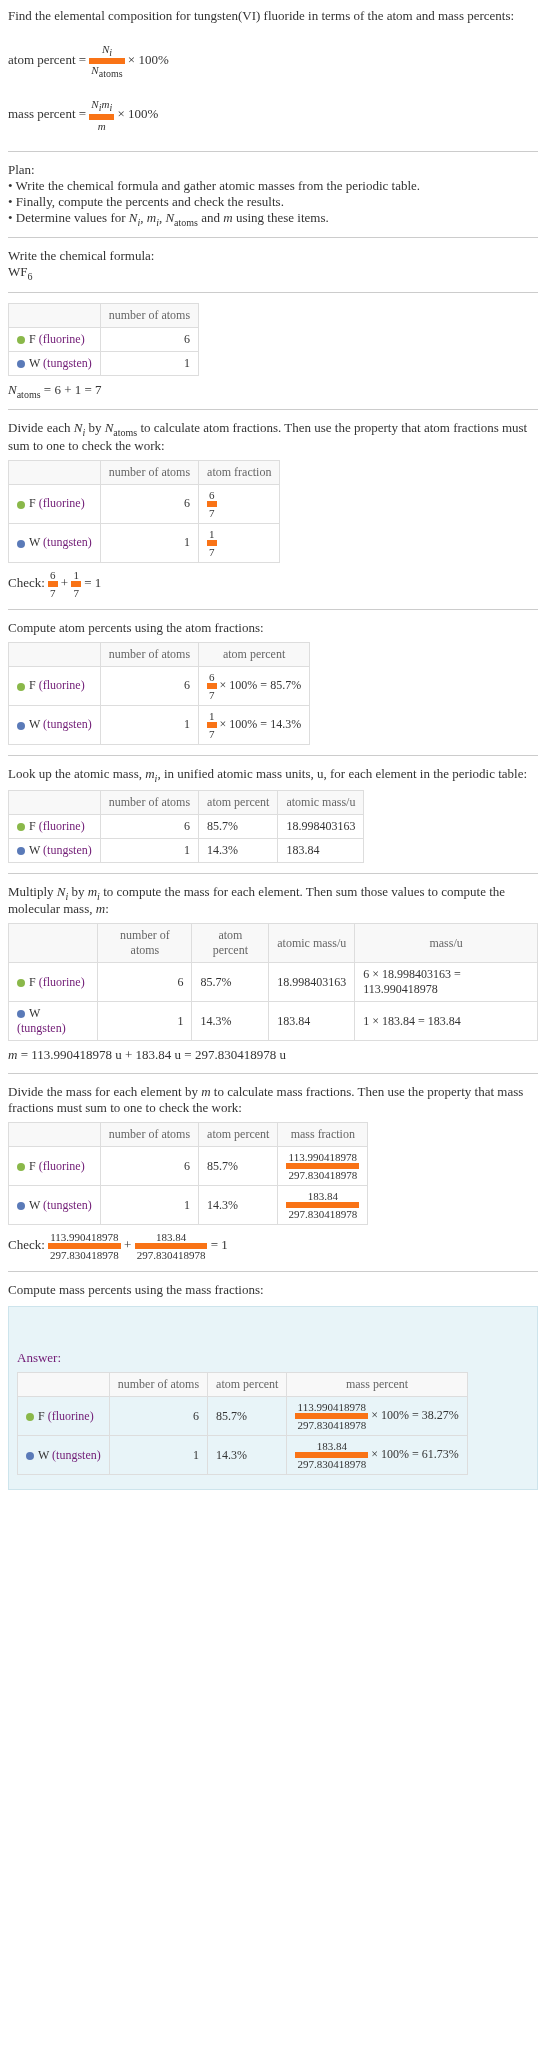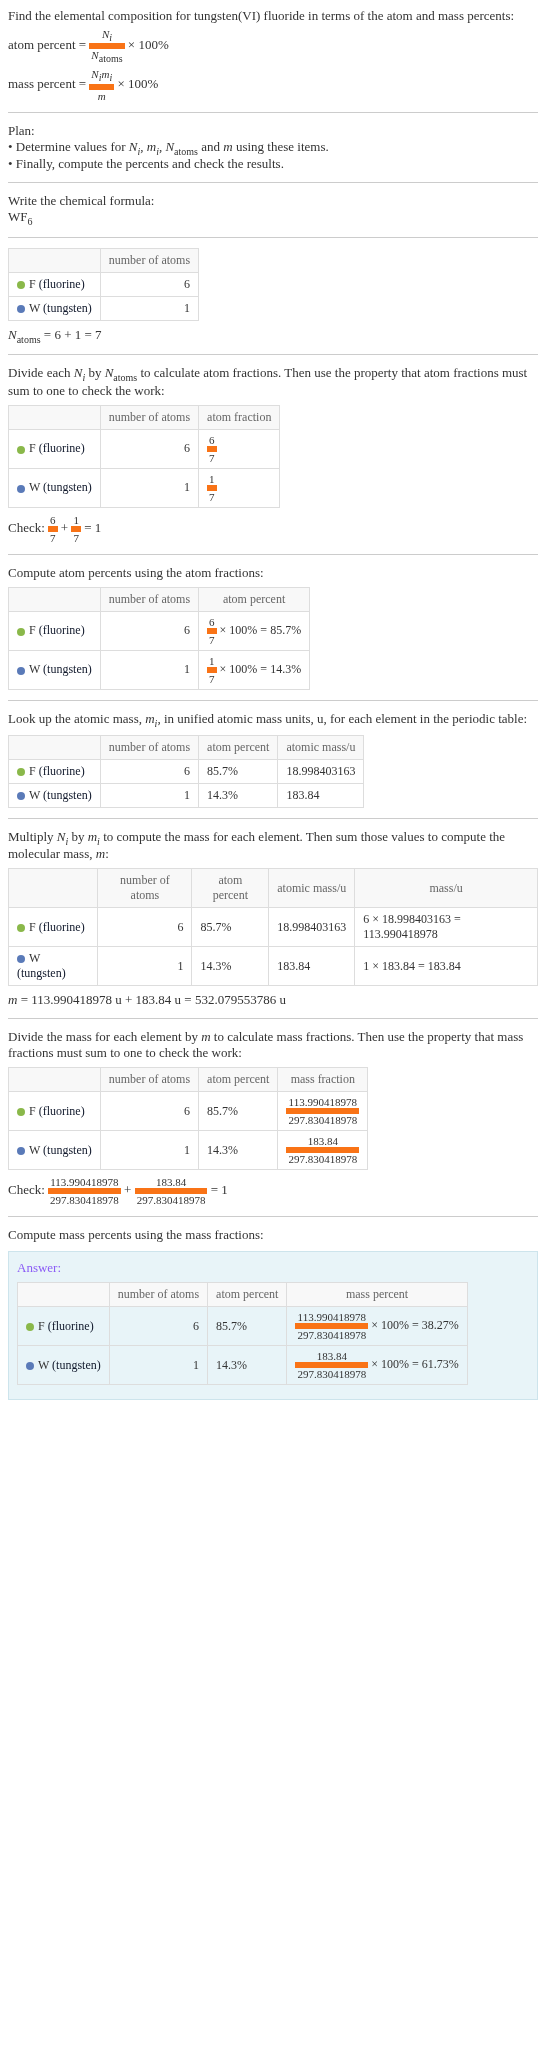--- a/index.html
+++ b/index.html
@@ -72,35 +72,36 @@
   .dot-blue {
     display: inline-block;
     width: 8px;
     height: 8px;
     border-radius: 50%;
     background: #5a7ab8;
     margin-right: 4px;
     vertical-align: middle;
   }
   .muted {
-    color: #0f172a;
+    color: #701a75;
   }
   .answer-box {
     background: #e8f4f8;
     border: 1px solid #cde4ec;
     padding: 8px;
     margin-top: 8px;
   }
   .answer-label {
     font-weight: normal;
-    color: #8b5cf6;
+    color: #701a75;
     margin-bottom: 6px;
+    margin-top: 35px;
   }
   .eq-line {
-    margin: 4px 0;
+    margin: 19px 0;
   }
 </style>
 </head>
 <body>
 
 <div class="section">
   <div>Find the elemental composition for tungsten(VI) fluoride in terms of the atom and mass percents:</div>
   <div class="eq-line">
     <span>atom percent</span>
     <span> = </span>
@@ -117,24 +118,25 @@
       <span class="num"><span class="italic">N</span><span class="sub italic">i</span><span class="italic">m</span><span class="sub italic">i</span></span>
       <span class="den italic">m</span>
     </span>
     <span>× 100%</span>
   </div>
 </div>
 <hr>
 
 <div class="section">
   <div>Plan:</div>
+  <div>• Write the chemical formula and gather atomic masses from the periodic table.</div>
+  <div>• Finally, compute the percents and check the results.</div>
   <div>
     <span>• Determine values for </span><span class="italic">N</span><span class="sub italic">i</span><span>, </span><span class="italic">m</span><span class="sub italic">i</span><span>, </span><span class="italic">N</span><span class="sub">atoms</span><span> and </span><span class="italic">m</span><span> using these items.</span>
   </div>
-  <div>• Finally, compute the percents and check the results.</div>
 </div>
 <hr>
 
 <div class="section">
   <div>Write the chemical formula:</div>
   <div><span>WF</span><span class="sub">6</span></div>
 </div>
 <hr>
 
 <div class="section">
@@ -266,21 +268,21 @@
         </tr>
     <tr>
           <td><span class="dot-blue"></span><span>W </span><span class="muted">(tungsten)</span></td>
           <td class="num">1</td>
           <td>14.3%</td>
           <td>183.84</td>
           <td>1 × 183.84 = 183.84</td>
         </tr>
   </tbody>
     </table>
-  <div><span class="italic">m</span><span> = 113.990418978 u + 183.84 u = 532.079553786 u</span></div>
+  <div><span class="italic">m</span><span> = 113.990418978 u + 183.84 u = 297.830418978 u</span></div>
 </div>
 <hr>
 
 <div class="section">
   <div>
     <span>Divide the mass for each element by </span><span class="italic">m</span><span> to calculate mass fractions. Then use the property that mass fractions must sum to one to check the work:</span>
   </div>
   <table>
     <tbody>
         <tr>

